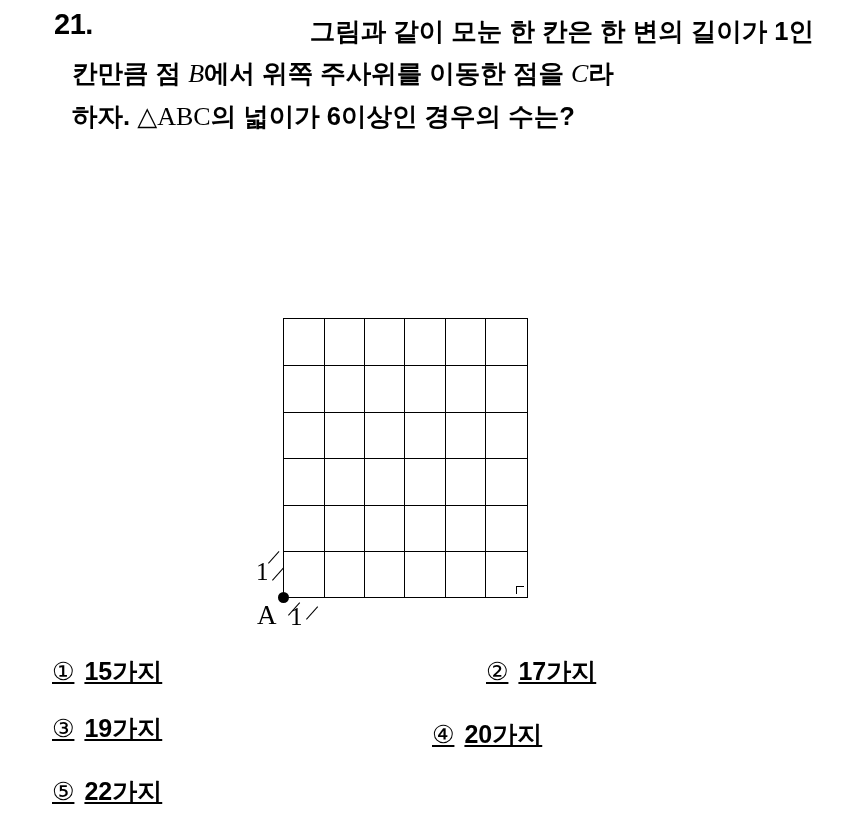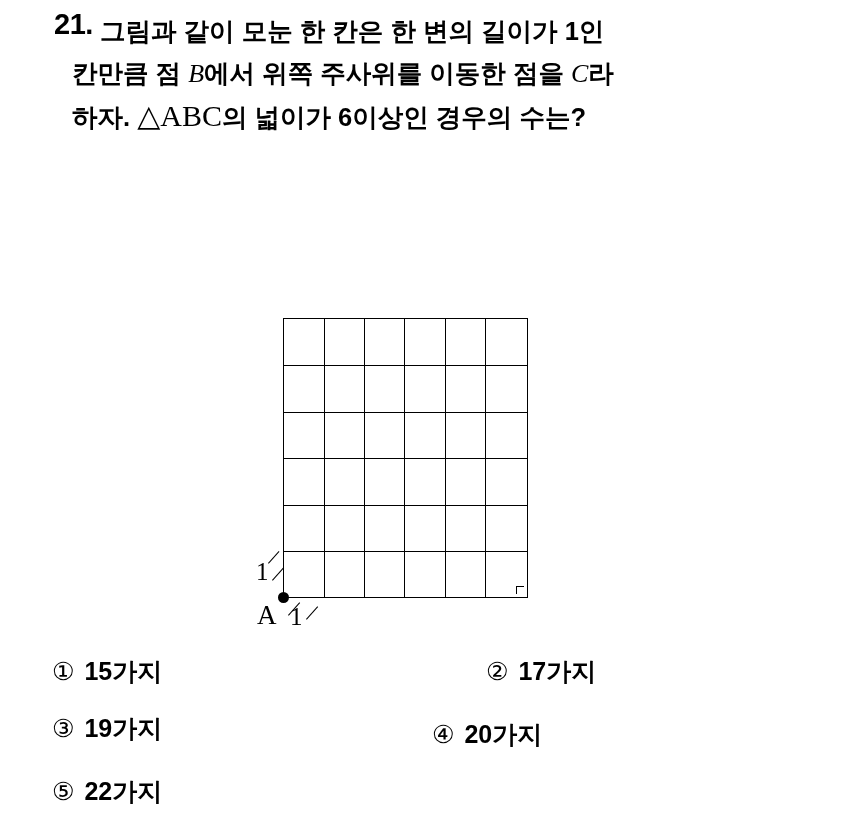--- a/index.html
+++ b/index.html
@@ -45,32 +45,32 @@
     width: 742px;
     font-family: "Liberation Sans", sans-serif;
     font-weight: bold;
     font-size: 25.5px;
     line-height: 42px;
   }
   .qline {
     white-space: nowrap;
     display: block;
   }
-  .qline.l1 { text-indent: 28px; }
+  .qline.l1 { text-indent: 28px; text-align: right; }
   .mathi {
     font-family: "Liberation Serif", serif;
     font-style: italic;
     font-weight: normal;
     font-size: 26px;
   }
   .mathn {
     font-family: "Liberation Serif", serif;
     font-style: normal;
     font-weight: normal;
-    font-size: 30px;
+    font-size: 26px;
   }
 
   
   .figure {
     position: absolute;
     left: 0;
     top: 300px;
     width: 850px;
     height: 340px;
   }
@@ -153,20 +153,21 @@
     left: 0;
     top: 655px;
     width: 850px;
     font-family: "Liberation Sans", sans-serif;
     font-weight: bold;
     font-size: 25px;
   }
   .choice {
     position: absolute;
     white-space: nowrap;
+    text-decoration: underline;
   }
   .circ {
     font-family: "DejaVu Sans", sans-serif;
     font-weight: normal;
     font-size: 25px;
     margin-right: 10px;
   }
   .c1 { left: 52px; top: 0px; }
   .c2 { left: 442px; top: 0px; margin-left: 44px; }
   .c3 { left: 52px; top: 57px; }

